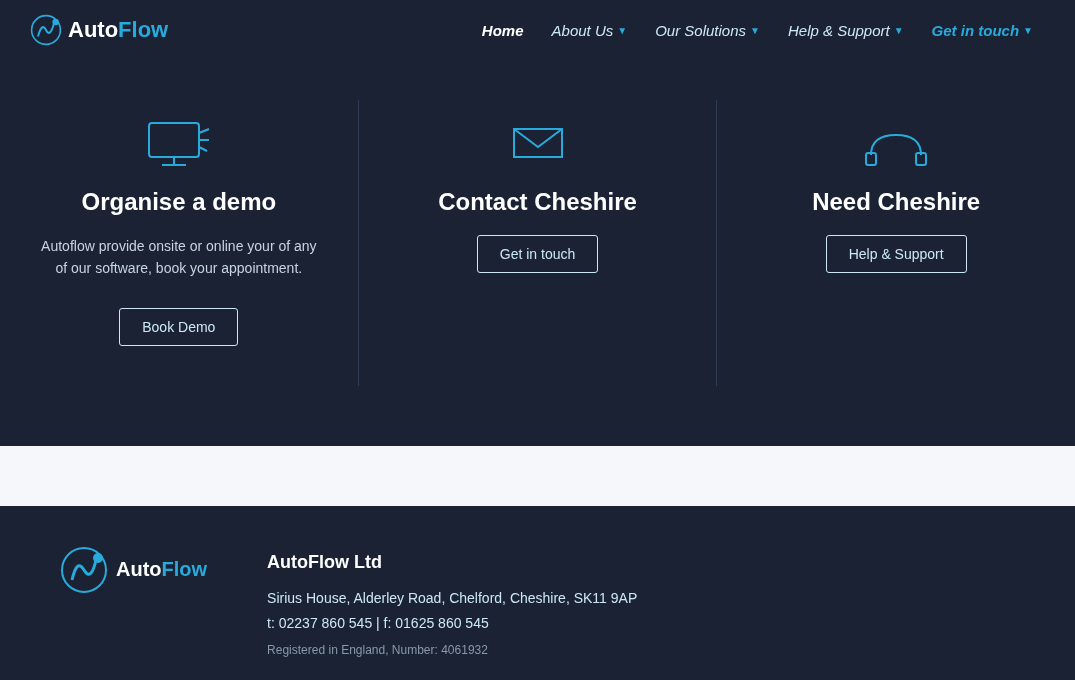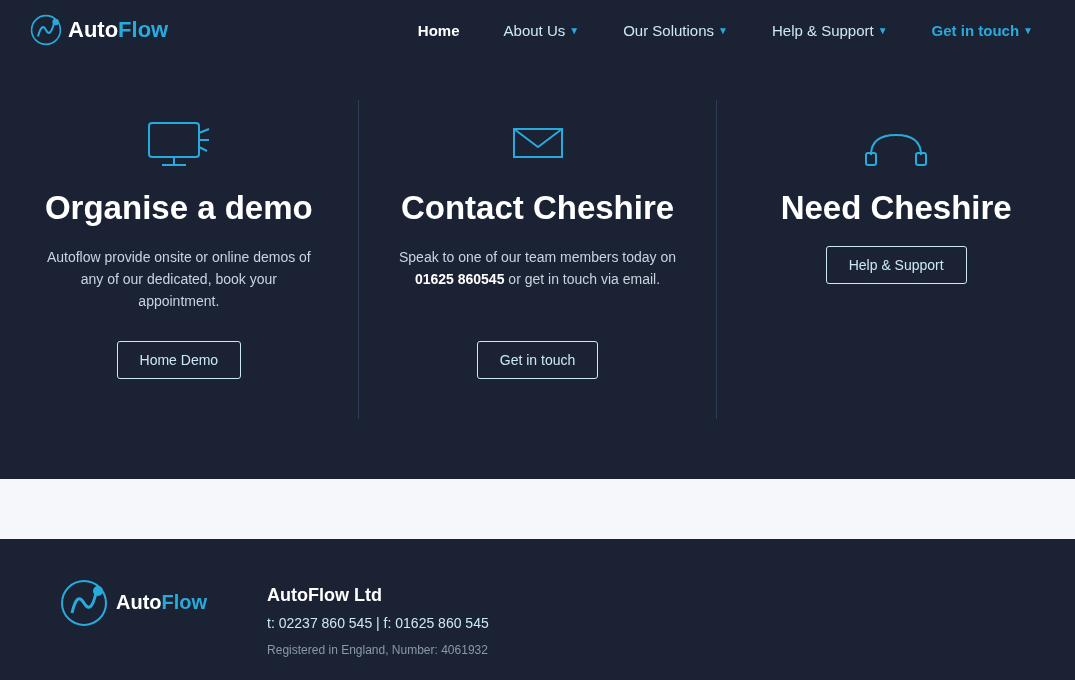--- a/index.html
+++ b/index.html
@@ -26,21 +26,22 @@
     .nav-logo-auto { color: #fff; }
     .nav-logo-flow { color: #29aadd; }
     .nav-logo-icon {
       width: 32px;
       height: 32px;
     }
     .nav-links {
       margin-left: auto;
       display: flex;
       align-items: center;
-      gap: 20px;
+      gap: 4px;
+      font-style: italic;
     }
     .nav-link {
       color: #cce8f8;
       text-decoration: none;
       font-size: 15px;
       padding: 8px 12px;
       cursor: pointer;
       display: flex;
       align-items: center;
       gap: 4px;
@@ -85,21 +86,21 @@
       align-items: center;
       justify-content: center;
     }
     .card-icon svg {
       stroke: #29aadd;
       fill: none;
       stroke-width: 1.5;
     }
 
     .card-title {
-      font-size: 33px;
+      font-size: 24px;
       font-weight: bold;
       color: #fff;
       margin-bottom: 18px;
       line-height: 1.2;
     }
     .card-desc {
       font-size: 14px;
       color: #c8d4e0;
       line-height: 1.6;
       margin-bottom: 28px;
@@ -146,21 +147,21 @@
     .footer-logo-flow { color: #29aadd; }
     .footer-info {
       color: #cce8f8;
       font-size: 14px;
       line-height: 1.8;
     }
     .footer-company {
       font-size: 18px;
       font-weight: bold;
       color: #fff;
-      margin-bottom: 0;
+      margin-bottom: 8px;
     }
     .footer-reg {
       font-size: 12px;
       color: #8899aa;
       margin-top: 4px;
     }
   </style>
 </head>
 <body>
 
@@ -192,36 +193,33 @@
         <rect x="5" y="2" width="50" height="34" rx="3" stroke="#29aadd" stroke-width="2" fill="none"></rect>
         <line x1="30" y1="36" x2="30" y2="44" stroke="#29aadd" stroke-width="2"></line>
         <line x1="18" y1="44" x2="42" y2="44" stroke="#29aadd" stroke-width="2"></line>
         <line x1="55" y1="12" x2="65" y2="8" stroke="#29aadd" stroke-width="2"></line>
         <line x1="55" y1="19" x2="65" y2="19" stroke="#29aadd" stroke-width="2"></line>
         <line x1="55" y1="26" x2="63" y2="30" stroke="#29aadd" stroke-width="2"></line>
       </svg>
     </div>
     <div class="card-title">Organise a demo</div>
     <div class="card-desc">
-      Autoflow provide onsite or online demos of any of our dedicated, book your appointment.
-    </div>
-    <button class="card-btn">Home Demo</button>
+      Autoflow provide onsite or online your of any of our software, book your appointment.
+    </div>
+    <button class="card-btn">Book Demo</button>
   </div>
 
   <div class="card">
     <div class="card-icon">
       <svg width="64" height="48" viewBox="0 0 64 48">
         <path d="M8 8 L56 8 L56 36 L8 36 Z" rx="2" stroke="#29aadd" stroke-width="2" fill="none"></path>
         <polyline points="8,8 32,26 56,8" stroke="#29aadd" stroke-width="2" fill="none"></polyline>
       </svg>
     </div>
     <div class="card-title">Contact Cheshire</div>
-    <div class="card-desc">
-      Speak to one of our team members today on <strong>01625 860545</strong> or get in touch via email.
-    </div>
     <button class="card-btn">Get in touch</button>
   </div>
 
   <div class="card">
     <div class="card-icon">
       <svg width="70" height="48" viewBox="0 0 70 48">
         <path d="M10 34 Q10 14 35 14 Q60 14 60 34" stroke="#29aadd" stroke-width="2" fill="none"></path>
         <rect x="5" y="32" width="10" height="12" rx="2" stroke="#29aadd" stroke-width="2" fill="none"></rect>
         <rect x="55" y="32" width="10" height="12" rx="2" stroke="#29aadd" stroke-width="2" fill="none"></rect>
       </svg>
@@ -240,16 +238,17 @@
       <circle cx="24" cy="24" r="22" fill="none" stroke="#29aadd" stroke-width="2"></circle>
       <path d="M12 34 Q17 12 24 24 Q31 36 36 14" fill="none" stroke="#29aadd" stroke-width="3"></path>
       <circle cx="38" cy="12" r="5" fill="#29aadd"></circle>
     </svg>
     <span class="footer-logo-text">
       <span class="footer-logo-auto">Auto</span><span class="footer-logo-flow">Flow</span>
     </span>
   </div>
   <div class="footer-info">
     <div class="footer-company">AutoFlow Ltd</div>
+    <div>Sirius House, Alderley Road, Chelford, Cheshire, SK11 9AP</div>
     <div>t: 02237 860 545  |  f: 01625 860 545</div>
     <div class="footer-reg">Registered in England, Number: 4061932</div>
   </div>
 </footer>
 
 </body></html>

